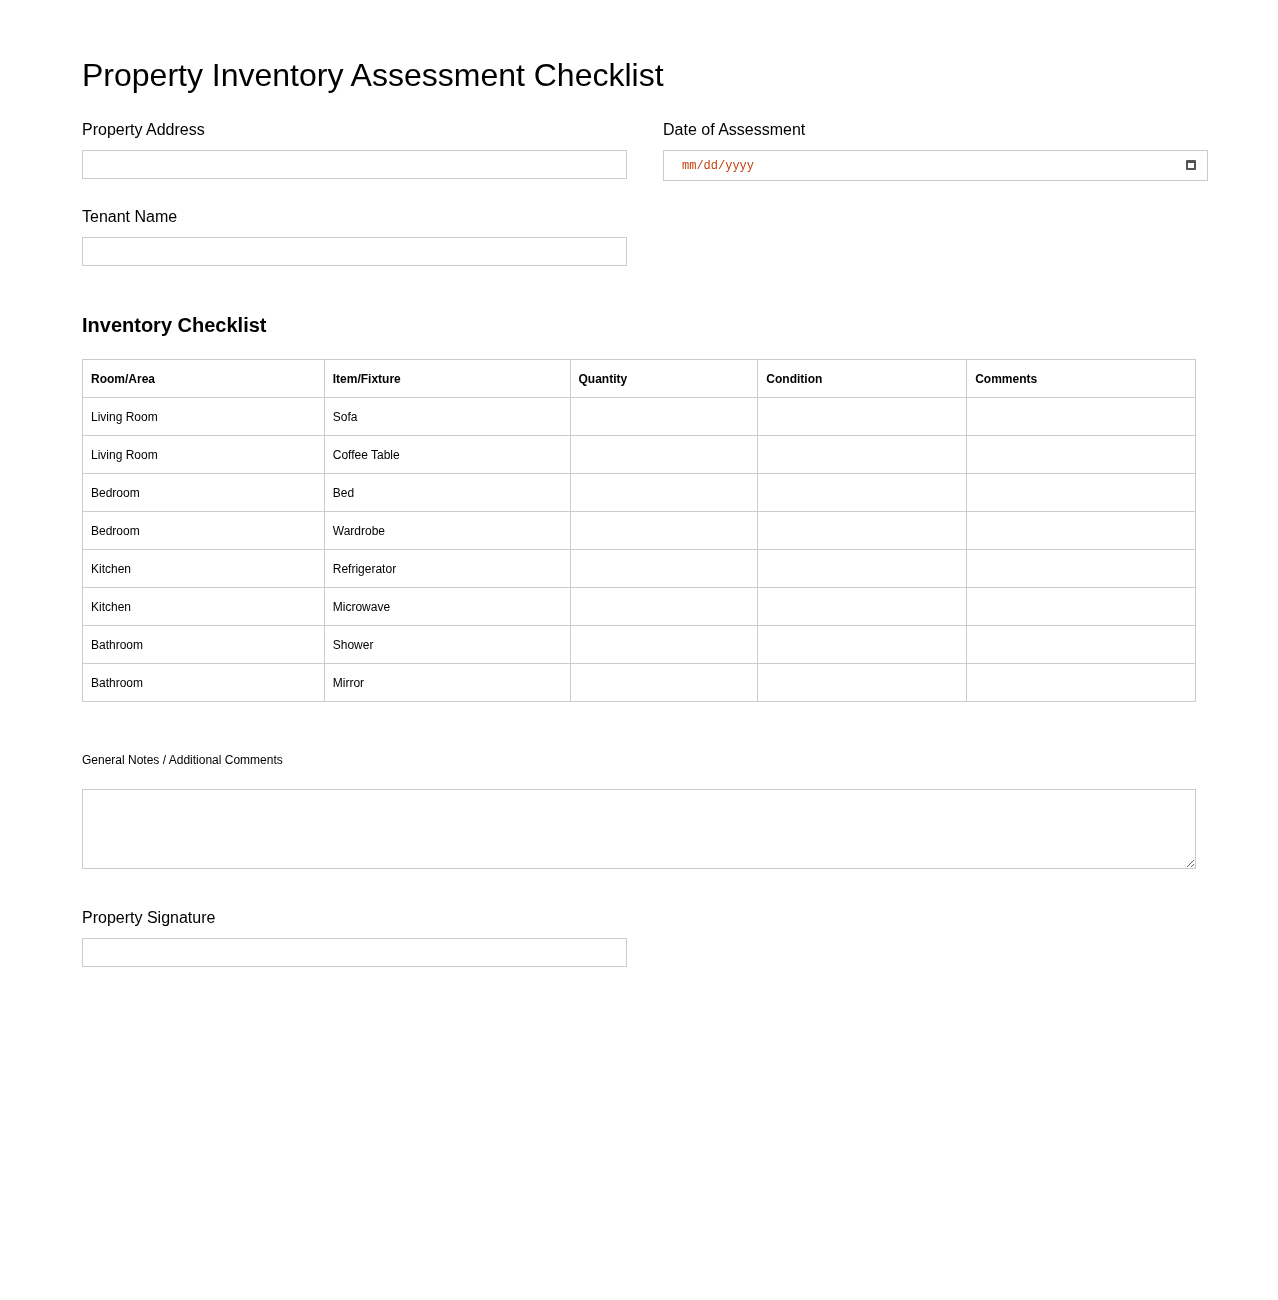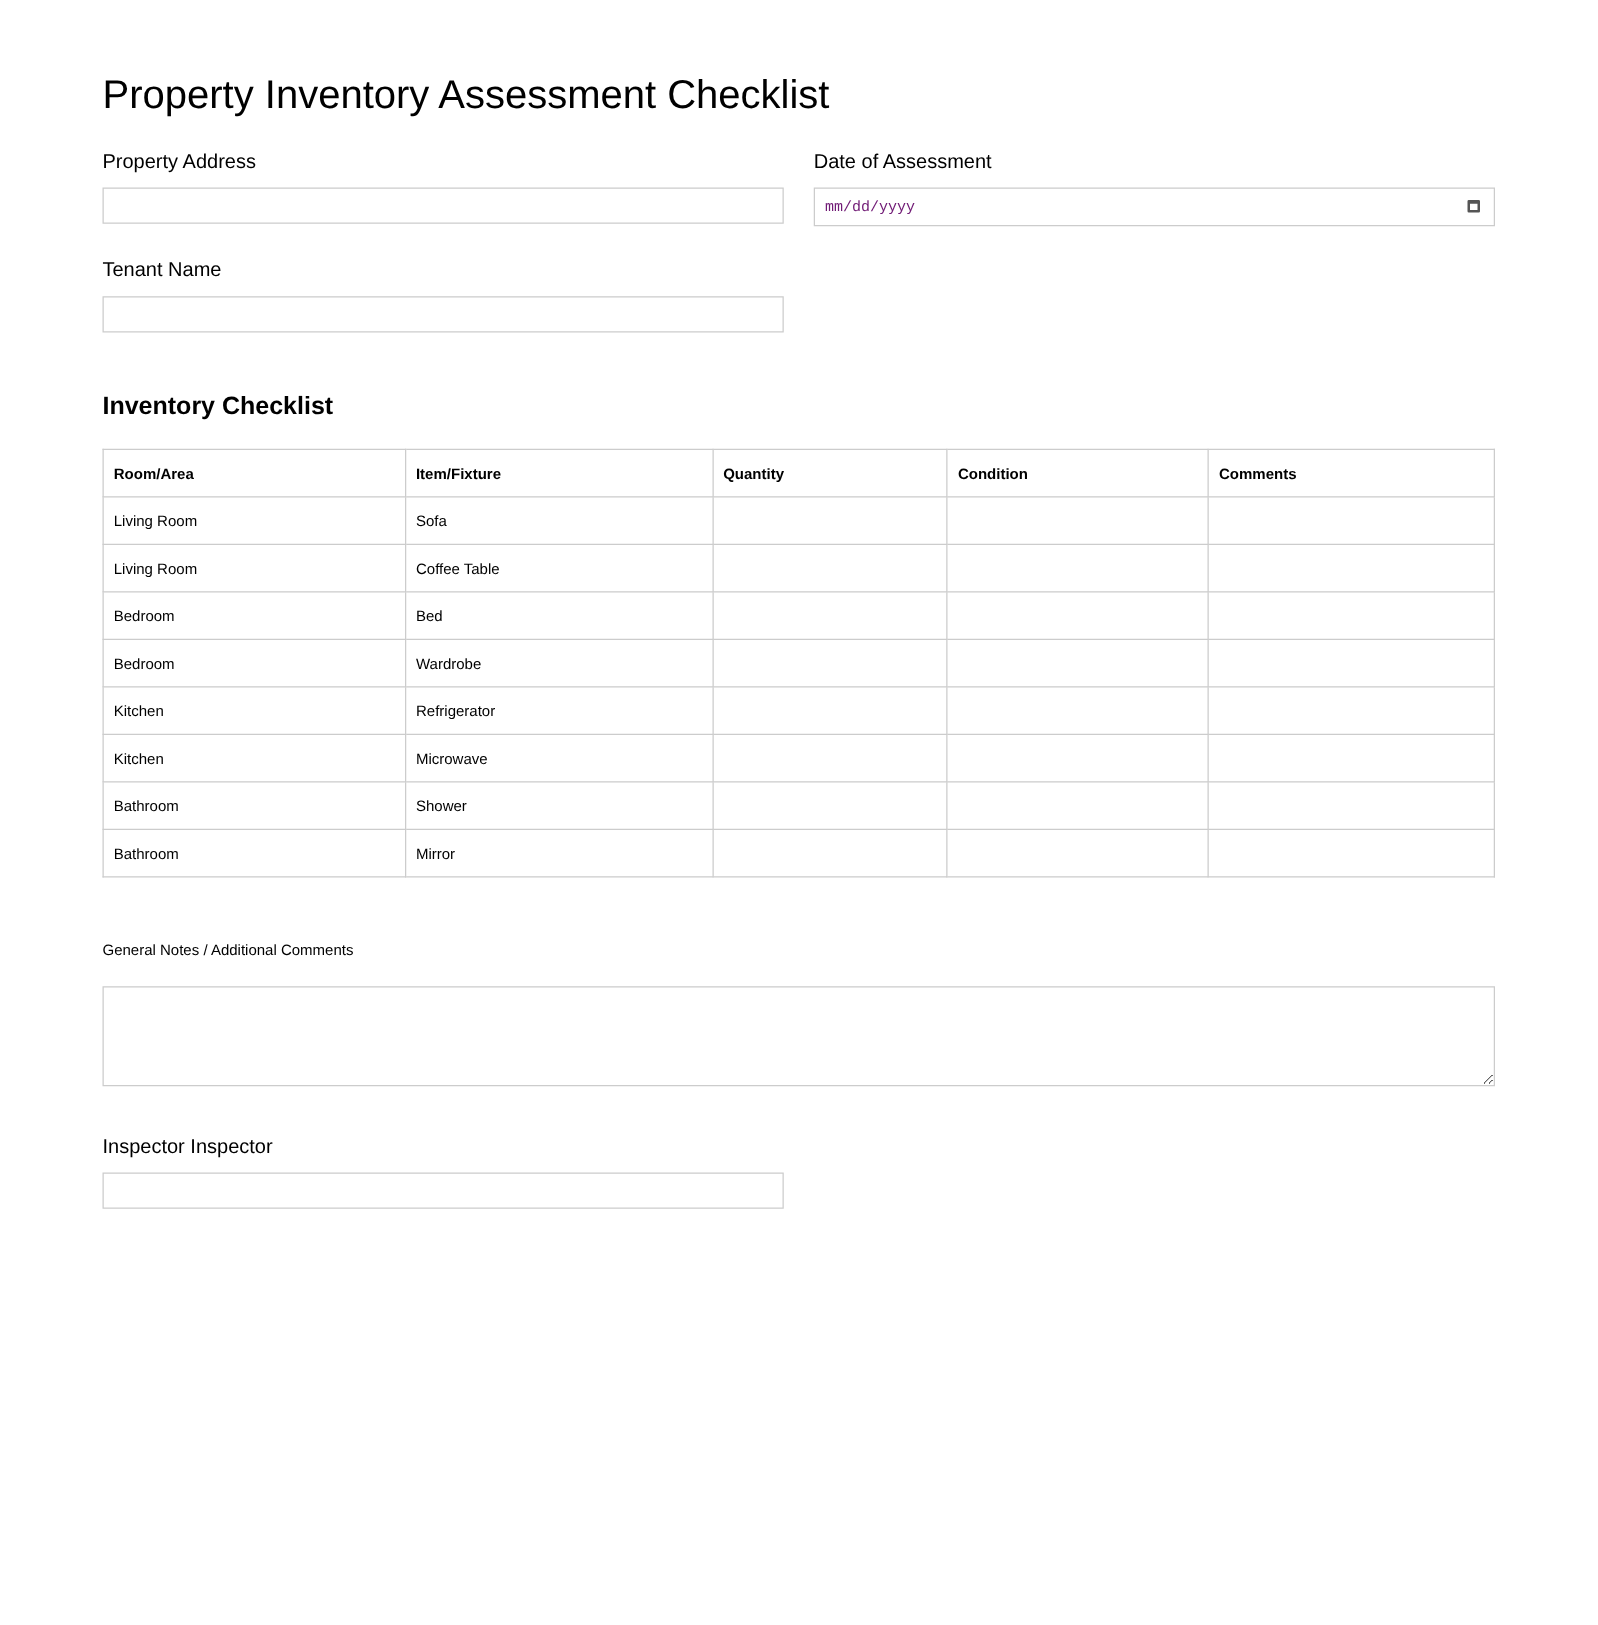--- a/index.html
+++ b/index.html
@@ -1,23 +1,23 @@
 <!DOCTYPE html>
 <html><head>
 <meta charset="utf-8">
 <style>
   html, body { margin:0; padding:0; background:#ffffff; }
   body { width:1278px; height:1300px; font-family:"Liberation Sans", sans-serif; color:#000; position:relative; }
   .container { position:absolute; left:82px; top:0; width:1114px; }
   h1 { margin:0; position:absolute; top:56px; left:0; font-size:32px; font-weight:normal; line-height:38px; white-space:nowrap; }
-  .row { position:absolute; left:0; width:1114px; display:flex; gap:24px; }
+  .row { position:absolute; left:0; width:1114px; display:flex; gap:36px; }
   .field { width:545px; }
   .label { font-size:16px; line-height:18px; display:block; }
   .input { display:block; box-sizing:border-box; width:545px; height:29px; margin-top:11px; border:1px solid #ccc; background:#fff; font-family:"Liberation Sans", sans-serif; font-size:14px; padding:4px 8px; }
-  .date { height:31px; position:relative; font-family:"Liberation Mono", monospace; font-size:12px; display:flex; align-items:center; padding-left:8px; color:#701a75; }
+  .date { height:31px; position:relative; font-family:"Liberation Mono", monospace; font-size:12px; display:flex; align-items:center; padding-left:18px; color:#c2410c; }
   .cal { position:absolute; right:11px; top:9px; width:10px; height:10px; box-sizing:border-box; border:2px solid #555; border-top-width:3px; border-radius:1px; }
   h2 { margin:0; position:absolute; top:311px; left:0; font-size:20px; font-weight:bold; line-height:28px; white-space:nowrap; }
   table { position:absolute; top:359px; left:0; width:1114px; border-collapse:collapse; font-size:12px; }
   th, td { border:1px solid #ccc; text-align:left; padding:0 8px; height:38px; box-sizing:border-box; }
   th { font-weight:bold; }
   .notes-label { position:absolute; top:751px; left:0; font-size:12px; line-height:18px; }
   textarea { position:absolute; top:789px; left:0; width:1114px; height:80px; box-sizing:border-box; border:1px solid #ccc; resize:vertical; font-family:"Liberation Sans", sans-serif; }
 </style>
 </head>
 <body>
@@ -123,17 +123,17 @@
         <td></td>
       </tr>
     </tbody>
   </table>
 
   <span class="notes-label">General Notes / Additional Comments</span>
   <textarea style=""></textarea>
 
   <div class="row" style="top:909px;">
     <div class="field">
-      <span class="label">Inspector Inspector</span>
+      <span class="label">Property Signature</span>
       <input class="input" type="text" style="">
     </div>
   </div>
 </div>
 
 </body></html>

